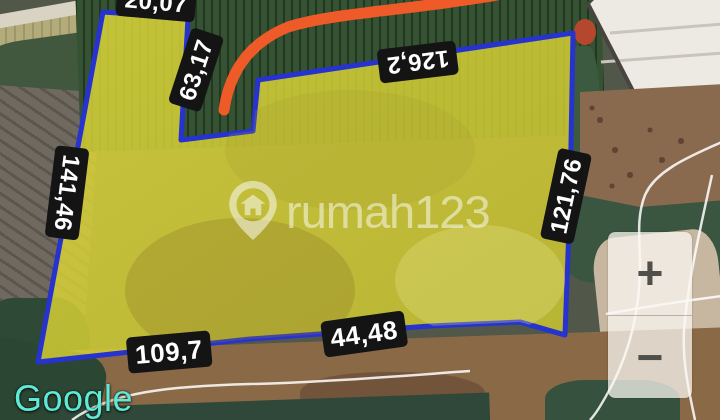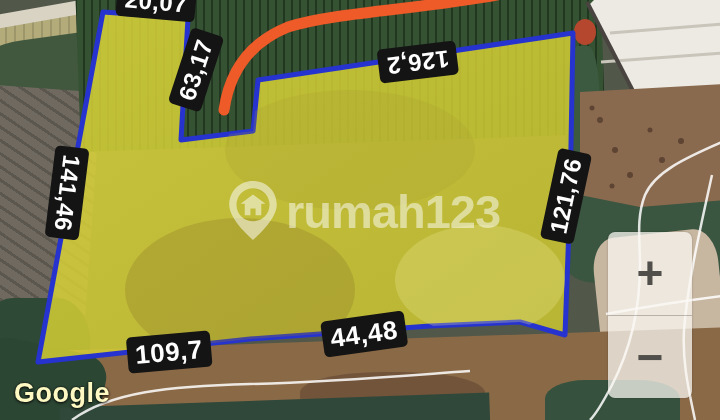--- a/index.html
+++ b/index.html
@@ -35,25 +35,25 @@
 
   
   .badge{
     position:absolute;background:#141414;color:#fff;
     font-size:24px;font-weight:600;line-height:1;letter-spacing:.5px;
     padding:5px 8px;border-radius:5px;white-space:nowrap;
   }
 
   
   .watermark{position:absolute;left:228px;top:180px;display:flex;align-items:center;gap:8px;pointer-events:none;}
-  .wm-text{font-size:47px;font-weight:700;color:rgba(255,255,255,.5);letter-spacing:-1px;line-height:1;}
+  .wm-text{font-size:47px;font-weight:400;color:rgba(255,255,255,.5);letter-spacing:-1px;line-height:1;}
 
   
   .google{
-    position:absolute;left:14px;top:378px;font-size:27px;font-weight:700;color:#fef9c3;
+    position:absolute;left:14px;top:378px;font-size:36px;font-weight:400;color:#5eead4;
     letter-spacing:.5px;text-shadow:0 1px 3px rgba(0,0,0,.85),0 0 2px rgba(0,0,0,.7);
   }
 
   
   .zoomctl{
     position:absolute;left:608px;top:232px;width:84px;height:166px;
     background:rgba(250,247,242,.75);border-radius:7px;
     display:flex;flex-direction:column;box-shadow:0 0 2px rgba(0,0,0,.25);
   }
   .zoombtn{

